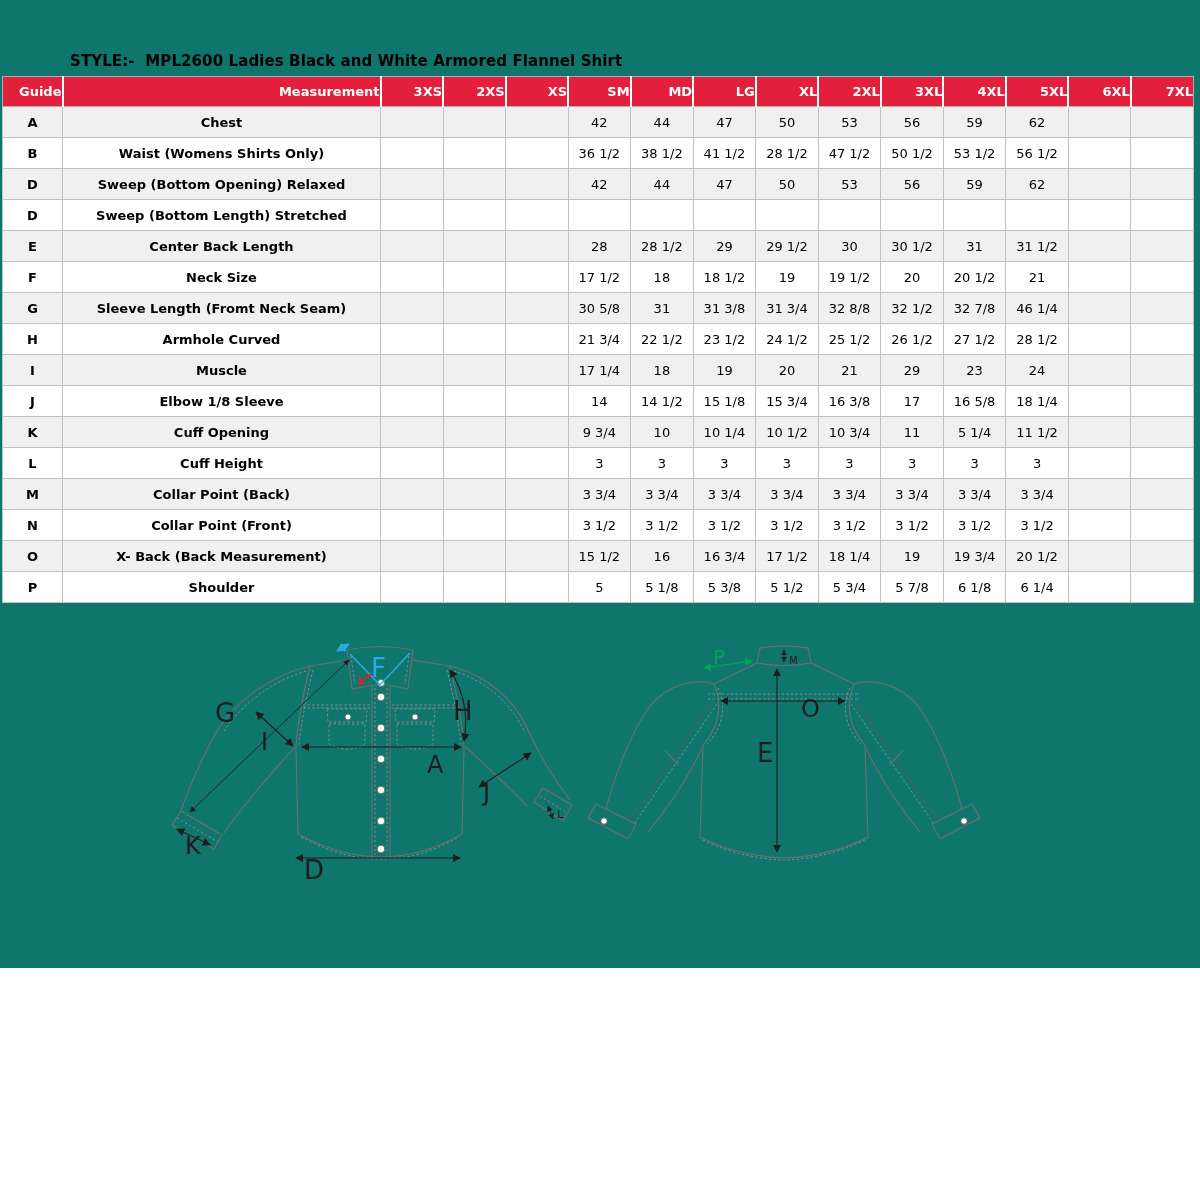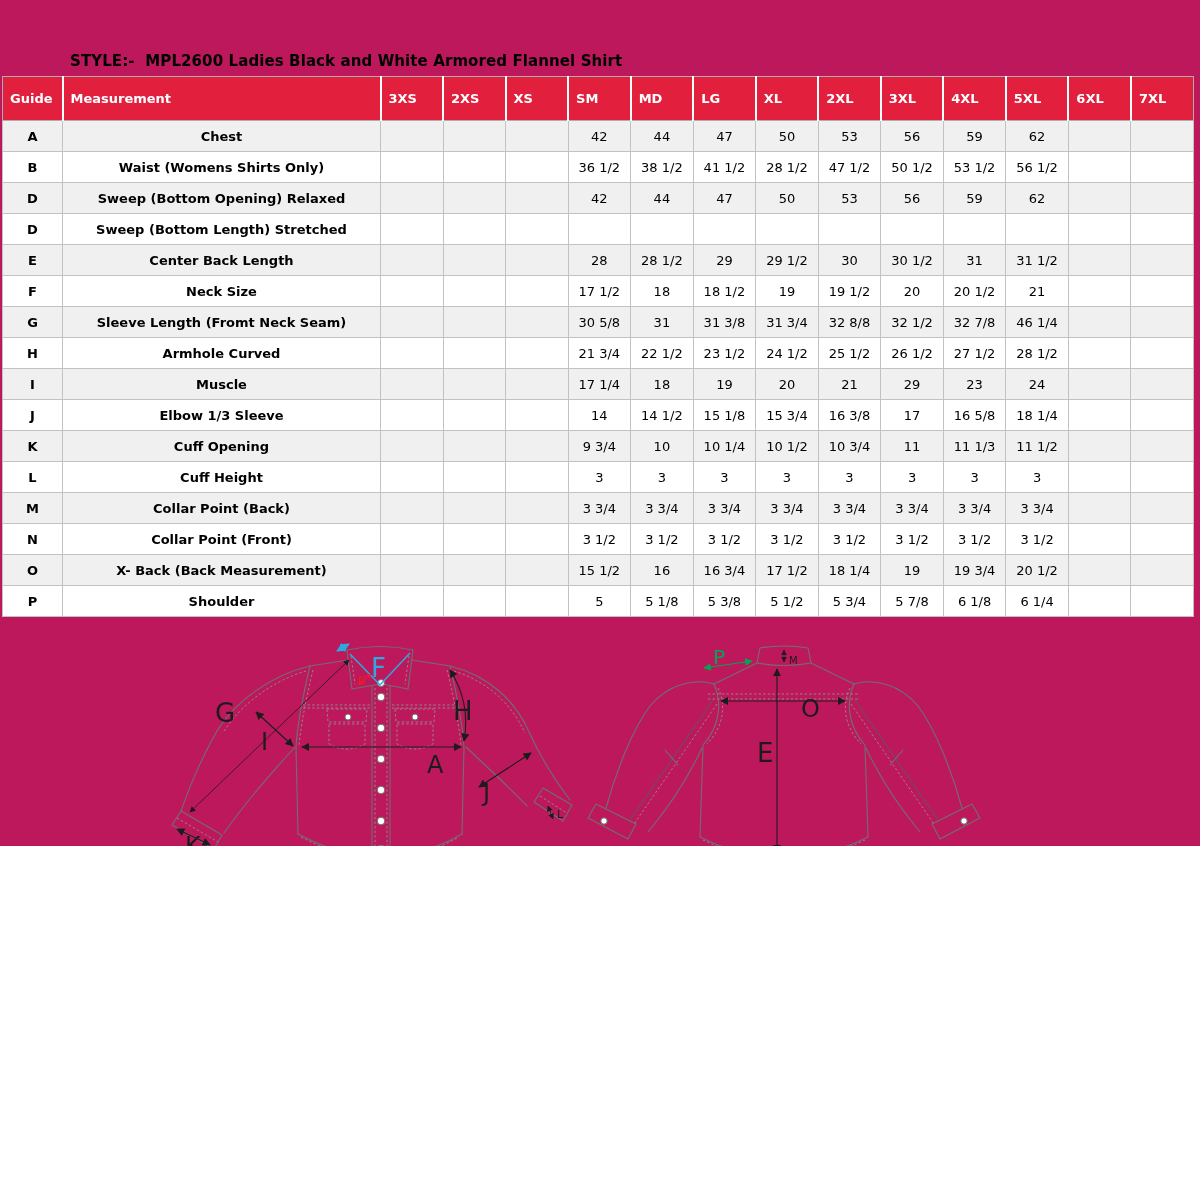--- a/index.html
+++ b/index.html
@@ -1,24 +1,24 @@
 <!DOCTYPE html>
 <html style="--header-bg: #e2203e; --header-text: #ffffff; --row-shade: #f0f0f0; --arrow: #1c1c1c; --cyan: #29abe2; --red: #ed1c24; --green: #00a651;"><head>
 <meta charset="utf-8">
 <style>
   html,body { margin:0; padding:0; background:#fff; }
   body { font-family:"DejaVu Sans","Liberation Sans",sans-serif; }
-  .page { position:relative; width:1200px; height:846px; background:#be185d; overflow:hidden; }
+  .page { position:relative; width:1200px; height:968px; background:#0f766e; overflow:hidden; }
 
   .title { position:absolute; left:70px; top:52px; font-size:15px; font-weight:bold; color:#000; letter-spacing:0.1px; white-space:pre; }
 
   table.size-chart { position:absolute; left:2px; top:76px; width:1192px;
     border-collapse:collapse; table-layout:fixed; border:1px solid #adadad; }
   table.size-chart th { background:var(--header-bg,#e2203e); color:var(--header-text,#fff);
-    font-size:13px; font-weight:bold; height:29px; padding:7px; text-align:left;
+    font-size:13px; font-weight:bold; height:29px; padding:0; text-align:right;
     border-left:2px solid #fff; border-right:2px solid #fff; border-bottom:1px solid #adadad; }
   table.size-chart th:first-child { border-left:none; }
   table.size-chart th:last-child { border-right:none; }
   table.size-chart td { border:1px solid #c2c2c2; font-size:13px; color:#000;
     text-align:center; height:30px; padding:0 2px; background:#fff; overflow:hidden; white-space:nowrap; }
   table.size-chart tr.shade td { background:var(--row-shade,#f0f0f0); }
   table.size-chart td.guide, table.size-chart td.meas { font-weight:bold; }
 
   svg.diagram { position:absolute; left:0; top:620px; width:1200px; height:300px; }
   .outline { fill:none; stroke:#6f6f6f; stroke-width:1.1; stroke-linecap:round; stroke-linejoin:round; }
@@ -225,21 +225,21 @@
           <td>20</td>
           <td>21</td>
           <td>29</td>
           <td>23</td>
           <td>24</td>
           <td></td>
           <td></td>
         </tr>
         <tr>
           <td class="guide">J</td>
-          <td class="meas">Elbow 1/3 Sleeve</td>
+          <td class="meas">Elbow 1/8 Sleeve</td>
           <td></td>
           <td></td>
           <td></td>
           <td>14</td>
           <td>14 1/2</td>
           <td>15 1/8</td>
           <td>15 3/4</td>
           <td>16 3/8</td>
           <td>17</td>
           <td>16 5/8</td>
@@ -252,21 +252,21 @@
           <td class="meas">Cuff Opening</td>
           <td></td>
           <td></td>
           <td></td>
           <td>9 3/4</td>
           <td>10</td>
           <td>10 1/4</td>
           <td>10 1/2</td>
           <td>10 3/4</td>
           <td>11</td>
-          <td>11 1/3</td>
+          <td>5 1/4</td>
           <td>11 1/2</td>
           <td></td>
           <td></td>
         </tr>
         <tr>
           <td class="guide">L</td>
           <td class="meas">Cuff Height</td>
           <td></td>
           <td></td>
           <td></td>

